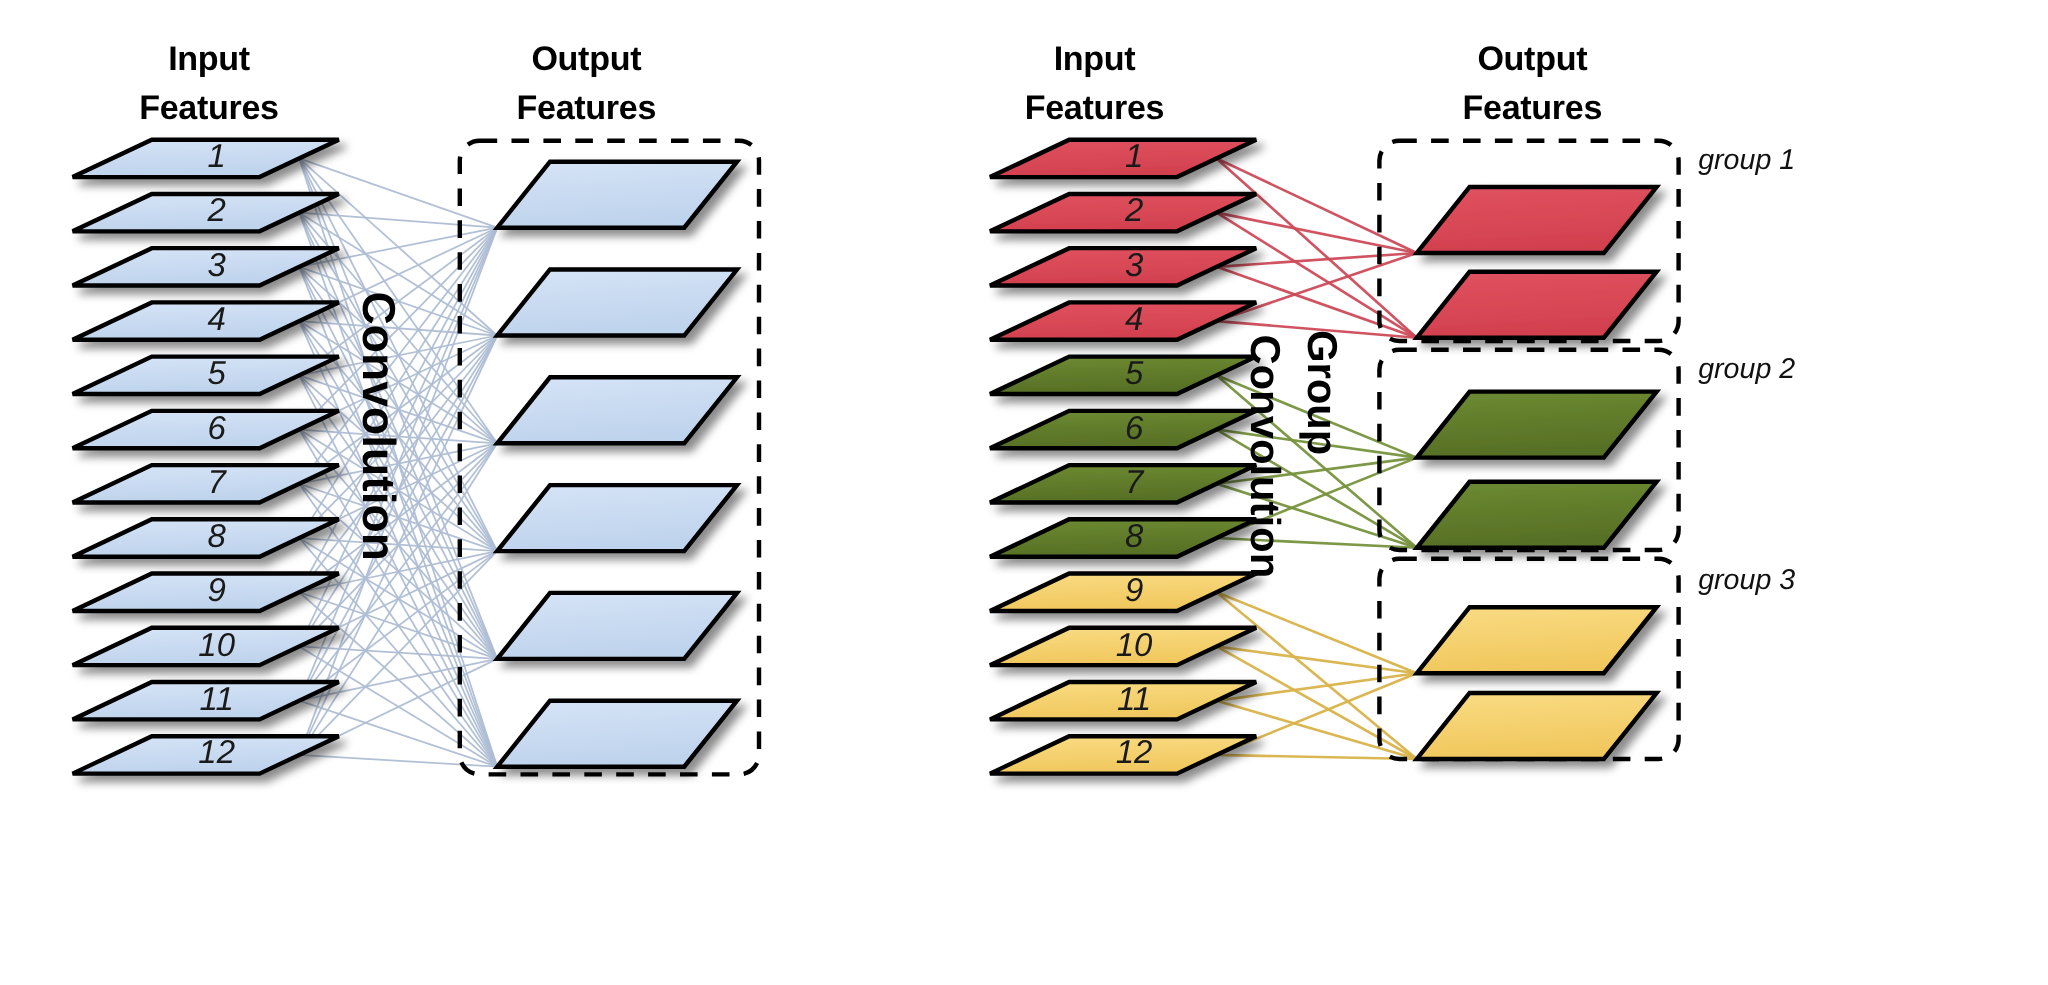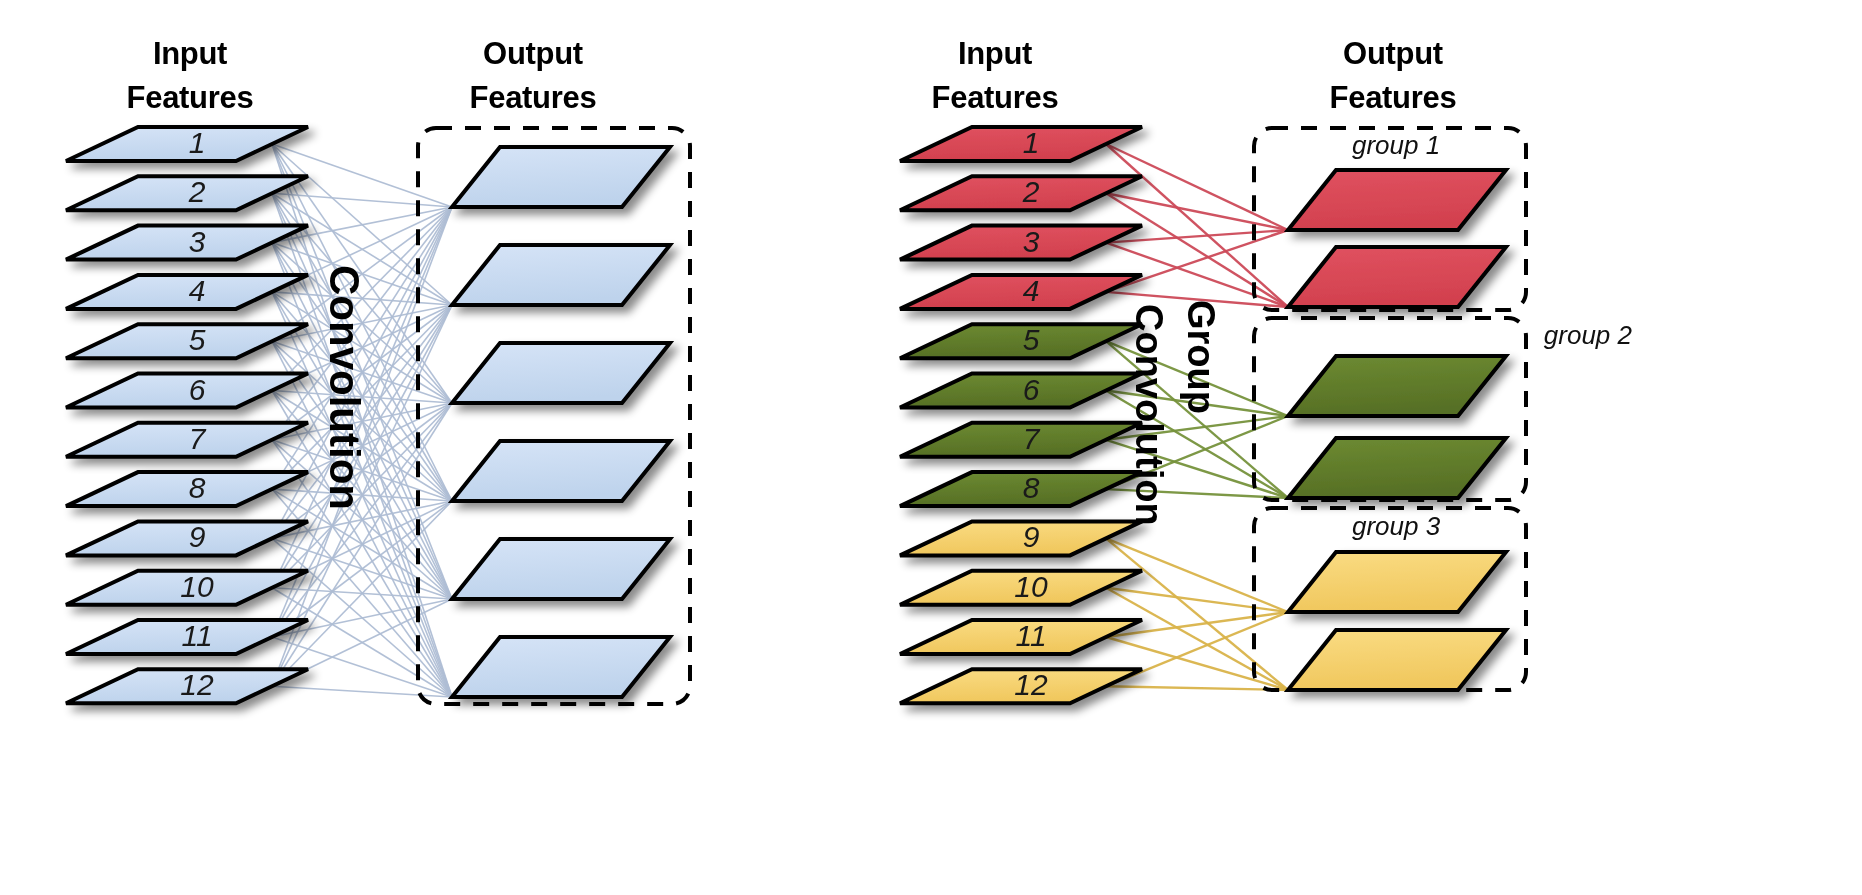--- a/index.html
+++ b/index.html
@@ -239,23 +239,23 @@
 Features</div>
   <div class="hdr" style="left:1288px; top:32px; width:210px;">Output
 Features</div>
 
   <div class="vtext" style="left:368px; top:265px; font-size:42px; transform:rotate(90deg);">Convolution</div>
 
   <div class="vtext" style="left:1222px; top:300px; font-size:38px; transform:rotate(90deg);">Group</div>
 
   <div class="vtext" style="left:1170px; top:304px; font-size:38px; transform:rotate(90deg);">Convolution</div>
 
-  <div class="grouplbl" style="left:1352px; top:130px; width:280px; text-align:left;">group 1</div>
+  <div class="grouplbl" style="left:1352px; top:130px; width:280px; text-align:right;">group 1</div>
   <div class="grouplbl" style="left:1352px; top:320px; width:280px; text-align:right;">group 2</div>
-  <div class="grouplbl" style="left:1352px; top:511px; width:280px; text-align:left;">group 3</div>
+  <div class="grouplbl" style="left:1352px; top:511px; width:280px; text-align:right;">group 3</div>
 
   <div id="numlayer">
       <div class="slabnum" style="left: 157px; top: 126px; width: 80px;">1</div>
       <div class="slabnum" style="left: 157px; top: 175.3px; width: 80px;">2</div>
       <div class="slabnum" style="left: 157px; top: 224.6px; width: 80px;">3</div>
       <div class="slabnum" style="left: 157px; top: 273.9px; width: 80px;">4</div>
       <div class="slabnum" style="left: 157px; top: 323.2px; width: 80px;">5</div>
       <div class="slabnum" style="left: 157px; top: 372.5px; width: 80px;">6</div>
       <div class="slabnum" style="left: 157px; top: 421.8px; width: 80px;">7</div>
       <div class="slabnum" style="left: 157px; top: 471.1px; width: 80px;">8</div>

